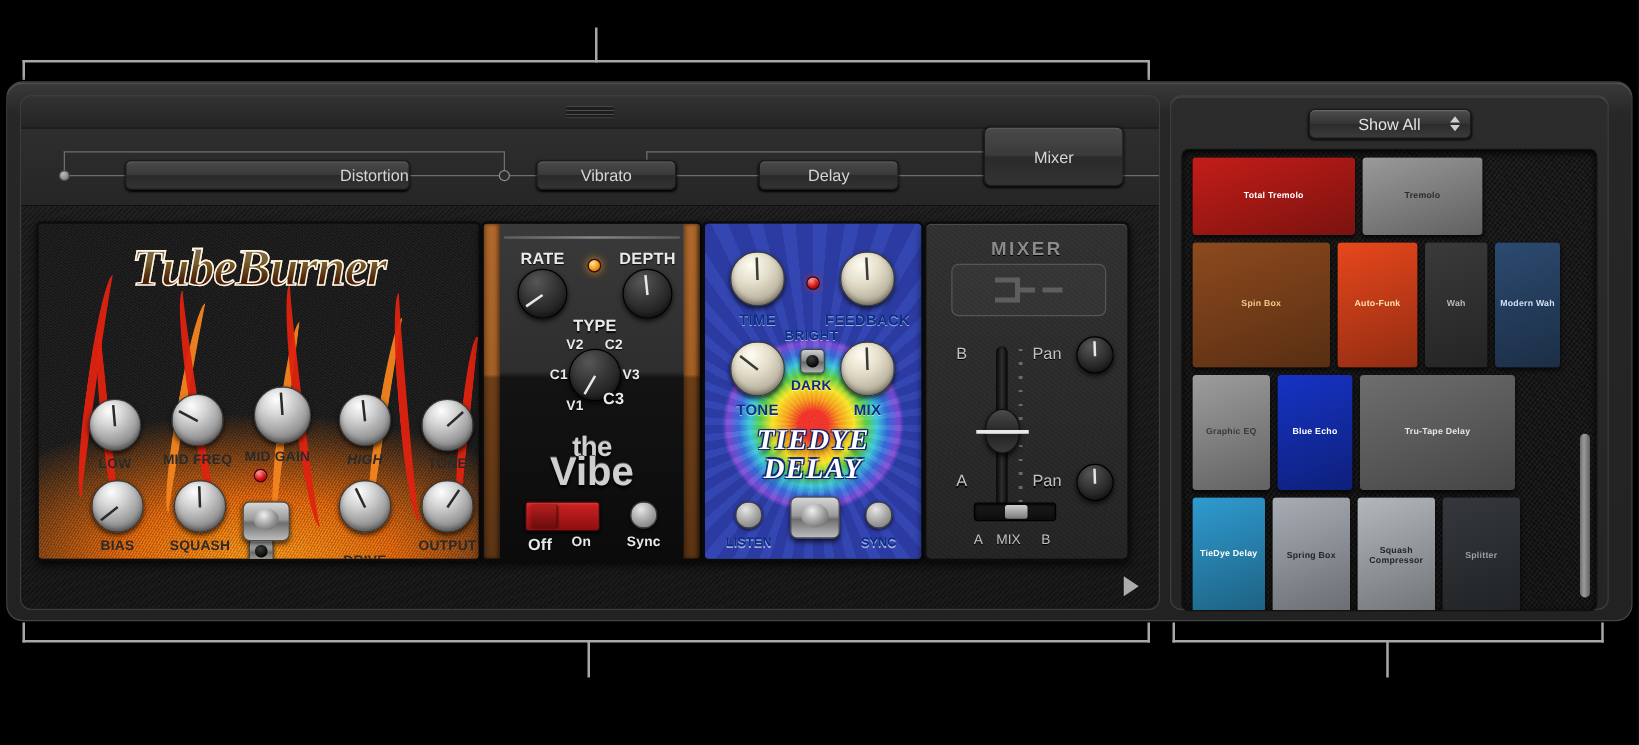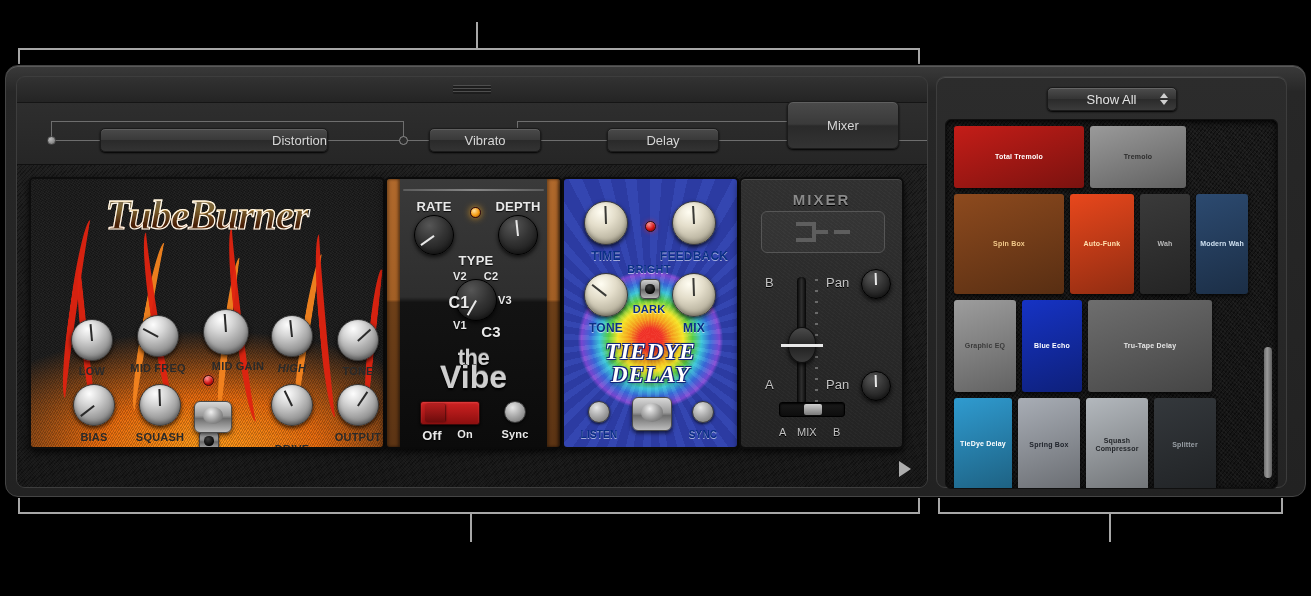--- a/index.html
+++ b/index.html
@@ -462,21 +462,21 @@
           <div class="klabel" style="left:61px;  top:186px;">LOW</div>
 
           <div class="knob" style="left:106px; top:136px; width:42px; height:42px;">
               <div class="ptr" style="transform:rotate(-62deg)"></div>
             </div>
           <div class="klabel" style="left:127px; top:183px;">MID FREQ</div>
 
           <div class="knob" style="left:172px; top:130px; width:46px; height:46px;">
               <div class="ptr" style="transform:rotate(-4deg)"></div>
             </div>
-          <div class="klabel" style="left:207px; top:181px;">MID GAIN</div>
+          <div class="klabel" style="left:191px; top:181px;">MID GAIN</div>
 
           <div class="knob" style="left:240px; top:136px; width:42px; height:42px;">
               <div class="ptr" style="transform:rotate(-6deg)"></div>
             </div>
           <div class="klabel" style="left:261px; top:183px;font-style:italic;">HIGH</div>
 
           <div class="knob" style="left:306px; top:140px; width:42px; height:42px;">
               <div class="ptr" style="transform:rotate(48deg)"></div>
             </div>
           <div class="klabel" style="left:327px; top:186px;">TONE</div>
@@ -521,24 +521,24 @@
             </div>
 
           <div class="led amber" style="left:83px; top:28px;"></div>
 
           <div class="klabel lt" style="left:89px; top:74px; font-size:13px;">TYPE</div>
           <div class="knob dark" style="left:68px; top:100px; width:42px; height:42px;">
               <div class="ptr" style="transform:rotate(-150deg)"></div>
             </div>
           <div class="klabel lt" style="left:73px;  top:91px;  font-size:11px;">V2</div>
           <div class="klabel lt" style="left:104px; top:91px;  font-size:11px;">C2</div>
-          <div class="klabel lt" style="left:60px;  top:115px; font-size:16px;margin-left:12px;">C1</div>
+          <div class="klabel lt" style="left:60px;  top:115px; font-size:11px;">C1</div>
           <div class="klabel lt" style="left:118px; top:115px; font-size:11px;">V3</div>
           <div class="klabel lt" style="left:73px;  top:140px; font-size:11px;">V1</div>
-          <div class="klabel lt" style="left:104px; top:144px; font-size:15px;">C3</div>
+          <div class="klabel lt" style="left:104px; top:132px; font-size:13px;">C3</div>
 
           <div class="vibe-logo vibe-the" style="top:166px;">the</div>
           <div class="vibe-logo vibe-vibe" style="top:186px;">Vibe</div>
 
           <div class="redsw" style="left:33px; top:222px;">
             <div class="nub"></div>
           </div>
           <div class="klabel lt" style="left:45px; top:249px; font-size:13px;">Off</div>
           <div class="klabel lt" style="left:78px; top:249px; font-size:11px;">On</div>
 

